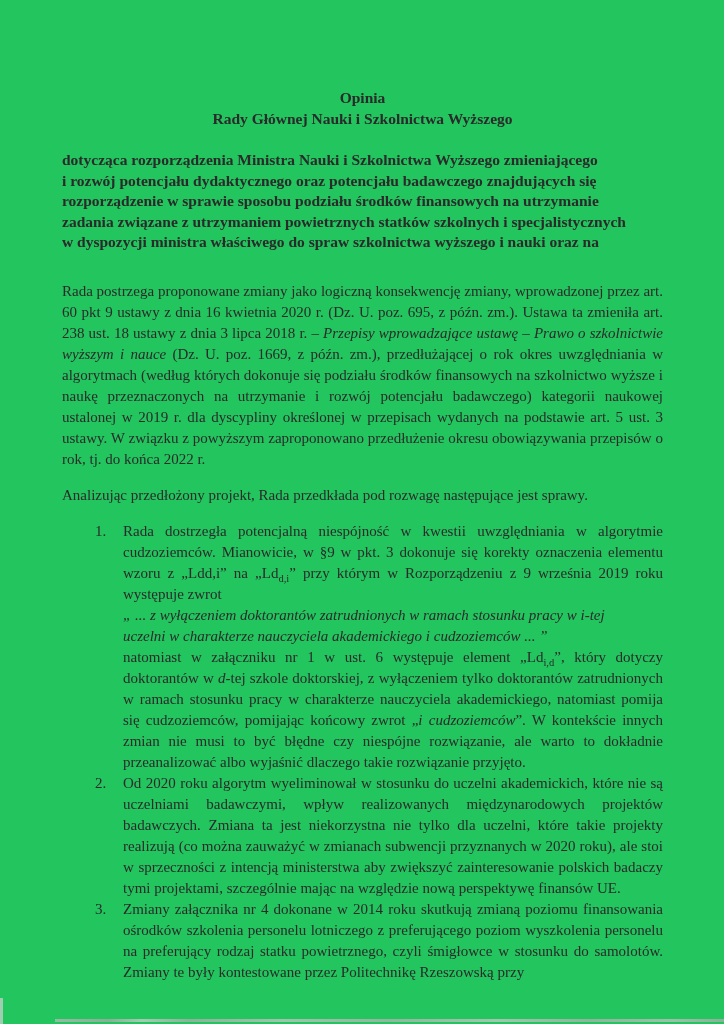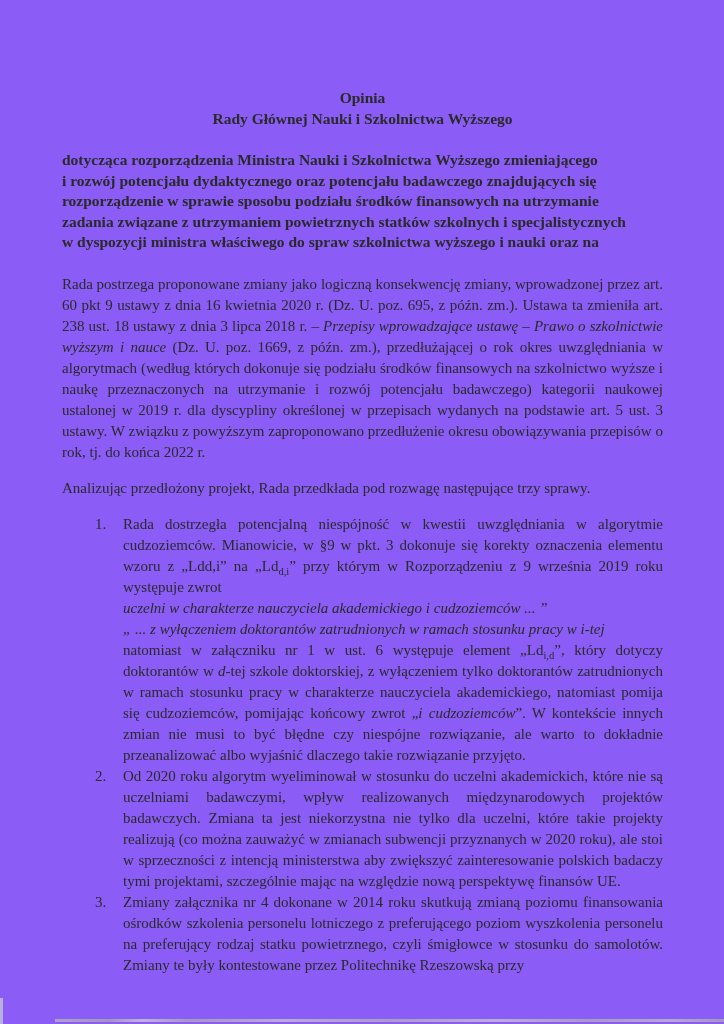--- a/index.html
+++ b/index.html
@@ -2,21 +2,21 @@
 <html lang="pl"><head>
 <meta charset="utf-8">
 <style>
   html, body { margin: 0; padding: 0; }
   body { background: #ffffff; }
   .page {
     position: relative;
     width: 724px;
     height: 1024px;
     margin: 0 auto;
-    background: #8b5cf6;
+    background: #22c55e;
     overflow: hidden;
     font-family: "Liberation Serif", serif;
     color: #2a2a2a;
   }
   .content {
     padding: 88px 61px 0 62px;
   }
   .title-block {
     text-align: center;
     font-weight: bold;
@@ -28,21 +28,21 @@
     font-weight: bold;
     font-size: 15.5px;
     line-height: 20.5px;
     margin-top: 21px;
   }
   .para {
     text-align: justify;
     font-size: 15px;
     line-height: 21px;
   }
-  .para-lead { margin-top: 21px; }
+  .para-lead { margin-top: 28px; }
   .para-intro { margin-top: 13px; text-align: left; }
   .olist {
     margin-top: 12px;
   }
   .list-item {
     position: relative;
     padding-left: 61px;
     font-size: 15px;
     line-height: 21px;
   }
@@ -89,29 +89,29 @@
     <div class="subtitle-block">
       <div>dotycząca rozporządzenia Ministra Nauki i Szkolnictwa Wyższego zmieniającego</div>
       <div>i rozwój potencjału dydaktycznego oraz potencjału badawczego znajdujących się</div>
       <div>rozporządzenie w sprawie sposobu podziału środków finansowych na utrzymanie</div>
       <div>zadania związane z utrzymaniem powietrznych statków szkolnych i specjalistycznych</div>
       <div>w dyspozycji ministra właściwego do spraw szkolnictwa wyższego i nauki oraz na</div>
     </div>
 
     <p class="para para-lead"><span>Rada postrzega proponowane zmiany jako logiczną konsekwencję zmiany, wprowadzonej przez art. 60 pkt 9 ustawy z dnia 16 kwietnia 2020 r. (Dz. U. poz. 695, z późn. zm.). Ustawa ta zmieniła art. 238 ust. 18 ustawy z dnia 3 lipca 2018 r. – </span><span style="font-style: italic;">Przepisy wprowadzające ustawę – Prawo o szkolnictwie wyższym i nauce</span><span> (Dz. U. poz. 1669, z późn. zm.), przedłużającej o rok okres uwzględniania w algorytmach (według których dokonuje się podziału środków finansowych na szkolnictwo wyższe i naukę przeznaczonych na utrzymanie i rozwój potencjału badawczego) kategorii naukowej ustalonej w 2019 r. dla dyscypliny określonej w przepisach wydanych na podstawie art. 5 ust. 3 ustawy. W związku z powyższym zaproponowano przedłużenie okresu obowiązywania przepisów o rok, tj. do końca 2022 r.</span></p>
 
-    <p class="para para-intro">Analizując przedłożony projekt, Rada przedkłada pod rozwagę następujące trzy sprawy.</p>
+    <p class="para para-intro">Analizując przedłożony projekt, Rada przedkłada pod rozwagę następujące jest sprawy.</p>
 
     <div class="olist">
 
       <div class="list-item">
         <span class="item-num">1.</span>
         <div class="blk-just"><span>Rada dostrzegła potencjalną niespójność w kwestii uwzględniania w algorytmie cudzoziemców. Mianowicie, w §9 w pkt. 3 dokonuje się korekty oznaczenia elementu wzoru z „Ldd,i” na „Ld</span><sub>d,i</sub><span>” przy którym w Rozporządzeniu z 9 września 2019 roku występuje zwrot</span></div>
+        <div class="quote-line"><span style="font-style: italic;">„ ... z wyłączeniem doktorantów zatrudnionych w ramach stosunku pracy w i-tej</span></div>
         <div class="quote-line"><span style="font-style: italic;">uczelni w charakterze nauczyciela akademickiego i cudzoziemców ... ”</span></div>
-        <div class="quote-line"><span style="font-style: italic;">„ ... z wyłączeniem doktorantów zatrudnionych w ramach stosunku pracy w i-tej</span></div>
         <div class="blk-just"><span>natomiast w załączniku nr 1 w ust. 6 występuje element „Ld</span><sub>i,d</sub><span>”, który dotyczy doktorantów w </span><span style="font-style: italic;">d</span><span>-tej szkole doktorskiej, z wyłączeniem tylko doktorantów zatrudnionych w ramach stosunku pracy w charakterze nauczyciela akademickiego, natomiast pomija się cudzoziemców, pomijając końcowy zwrot „</span><span style="font-style: italic;">i cudzoziemców</span><span>”. W kontekście innych zmian nie musi to być błędne czy niespójne rozwiązanie, ale warto to dokładnie przeanalizować albo wyjaśnić dlaczego takie rozwiązanie przyjęto.</span></div>
       </div>
 
       <div class="list-item">
         <span class="item-num">2.</span>
         <div class="blk-just"><span>Od 2020 roku algorytm wyeliminował w stosunku do uczelni akademickich, które nie są uczelniami badawczymi, wpływ realizowanych międzynarodowych projektów badawczych. Zmiana ta jest niekorzystna nie tylko dla uczelni, które takie projekty realizują (co można zauważyć w zmianach subwencji przyznanych w 2020 roku), ale stoi w sprzeczności z intencją ministerstwa aby zwiększyć zainteresowanie polskich badaczy tymi projektami, szczególnie mając na względzie nową perspektywę finansów UE.</span></div>
       </div>
 
       <div class="list-item">
         <span class="item-num">3.</span>

